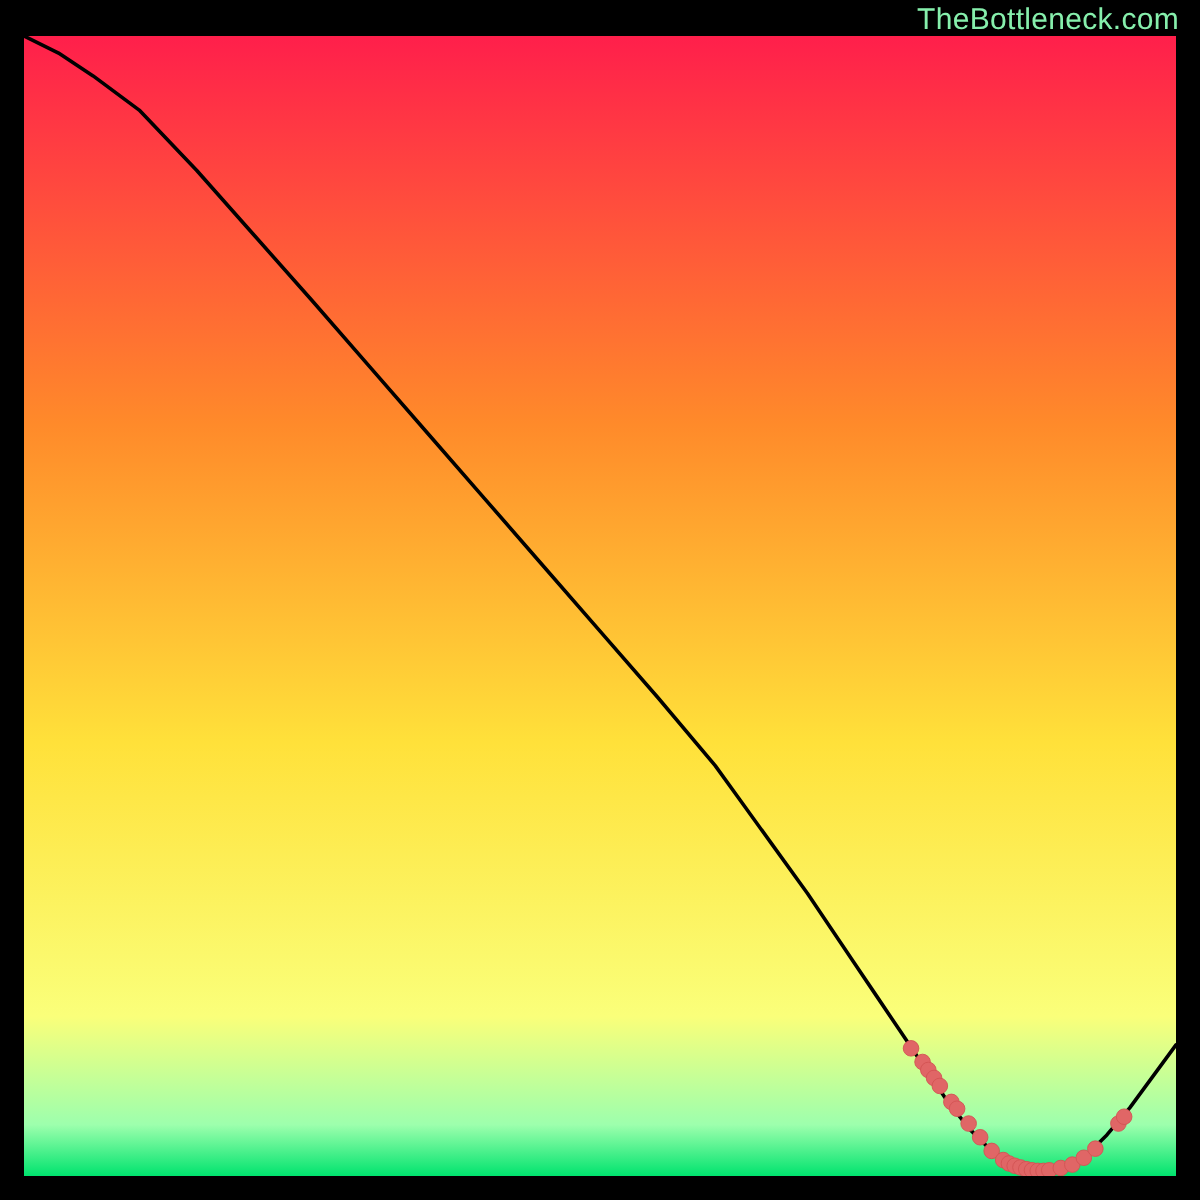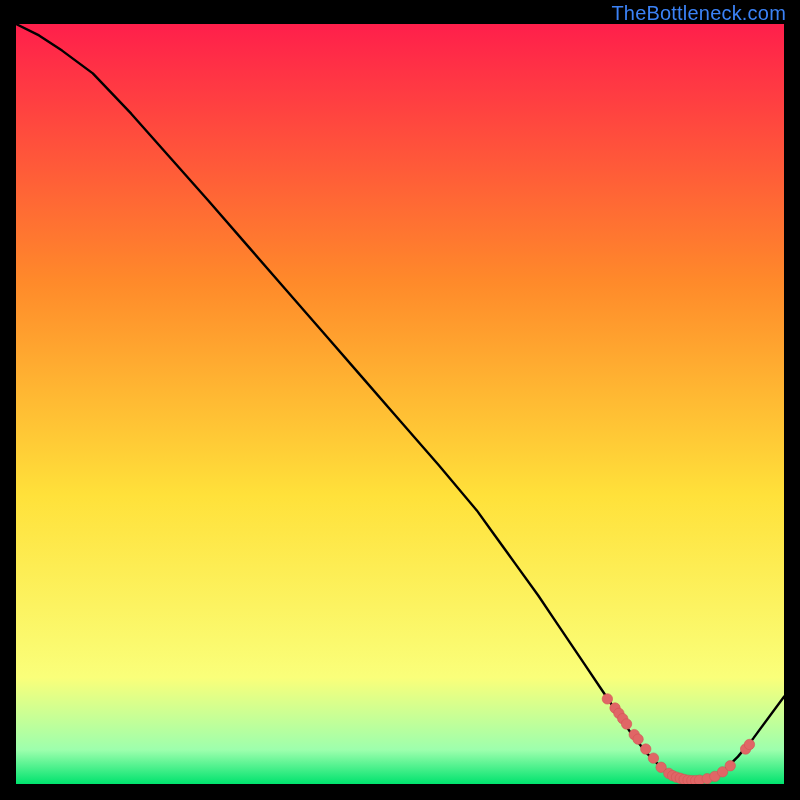--- a/index.html
+++ b/index.html
@@ -15,21 +15,21 @@
     left: 16px;
     top: 24px;
     width: 768px;
     height: 760px;
     
   }
   .watermark {
     position: absolute;
     top: 2px;
     right: 14px;
-    color: #3b82f6;
+    color: #86efac;
     font-family: Arial, Helvetica, sans-serif;
     font-size: 20px;
     letter-spacing: 0.2px;
   }
   svg { display: block; }
 </style>
 </head>
 <body>
 
 <div class="stage">

